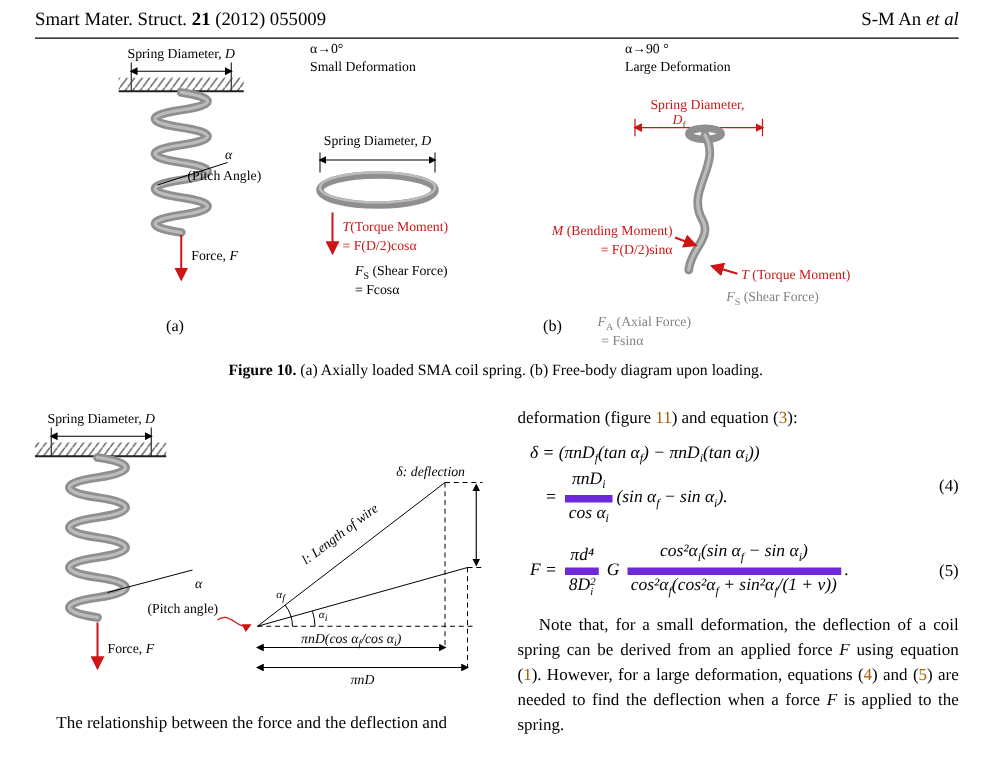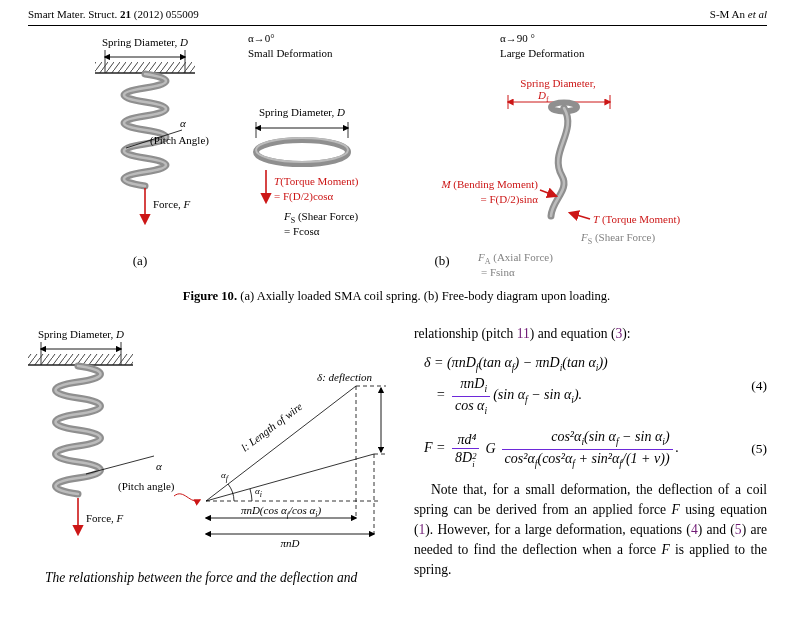--- a/index.html
+++ b/index.html
@@ -1,42 +1,42 @@
 <!DOCTYPE html>
 <html><head>
 <meta charset="utf-8">
 <style>
   *{margin:0;padding:0;box-sizing:border-box;}
   html,body{background:#fff;}
   body{width:793px;height:620px;font-family:"Liberation Serif","DejaVu Serif",serif;color:#000;}
   .page{position:relative;width:793px;height:620px;overflow:hidden;background:#fff;}
   .header{position:absolute;top:8px;left:28px;right:26px;display:flex;justify-content:space-between;
-          font-size:11px;border-bottom:1px solid #000;padding-bottom:5px;}
+          font-size:15px;border-bottom:1px solid #000;padding-bottom:5px;}
   .fig10{position:absolute;top:30px;left:30px;}
   .caption{font-size:12.6px;}
   .cap10{position:absolute;top:289px;left:0;width:100%;text-align:center;}
   .columns{position:absolute;top:316px;left:28px;width:739px;display:flex;gap:24px;}
   .col-left{width:362px;}
   .col-right{flex:1;min-width:0;}
   .fig11{display:block;margin-top:10px;}
   .cap11{text-align:center;margin-top:4px;}
   .body-text{font-size:13.6px;line-height:1.48;text-align:justify;margin-top:8px;}
   .indent{text-indent:17px;}
-  .lpara{margin-top:14px;font-style:italic;}
-  .ref{color:#701a75;cursor:pointer;}
+  .lpara{margin-top:14px;}
+  .ref{color:#a16207;cursor:pointer;}
   .it{font-style:italic;}
   sub{font-size:0.68em;}
   
   .eq{display:flex;align-items:center;margin:9px 0;font-size:14px;}
   .eq-body{flex:1;padding-left:10px;font-style:italic;}
   .eq-line{margin:2px 0;}
   .l2{padding-left:12px;}
   .eq-no{width:28px;text-align:right;font-style:normal;font-size:13.5px;}
   .frac{display:inline-block;vertical-align:middle;text-align:center;margin:0 3px;}
-  .frac .num{display:block;border-bottom:1px solid #6d28d9;padding:0 3px;line-height:1.25;text-align:right;}
+  .frac .num{display:block;border-bottom:6px solid #6d28d9;padding:0 3px;line-height:1.25;}
   .frac .den{display:block;padding:0 3px;line-height:1.25;font-style:italic;}
   .stack{display:inline-block;vertical-align:-0.5em;line-height:0.95;font-size:0.62em;text-align:left;}
   .stack span{display:block;}
   .gmid{margin:0 3px;}
   
   svg text{font-family:"Liberation Serif","DejaVu Serif",serif;font-size:11px;fill:#000;font-style:normal;}
   svg .red{fill:#cc1616;}
   svg .gray{fill:#828282;}
   svg .svg-sub{font-size:8px;}
   svg .small9{font-size:9px;}
@@ -185,21 +185,21 @@
           <text x="262" y="221" text-anchor="middle" class="it">πnD</text>
         </g>
       </svg>
 
 
       <p class="body-text indent lpara">The relationship between the force and the deflection and</p>
     </div>
 
     <div class="col-right">
 
-      <p class="body-text"><span>relationship (pitch </span><span class="ref">11</span><span>) and equation (</span><span class="ref">3</span><span>):</span></p>
+      <p class="body-text"><span>deformation (figure </span><span class="ref">11</span><span>) and equation (</span><span class="ref">3</span><span>):</span></p>
 
       <div class="eq">
         <div class="eq-body">
           <div class="eq-line"><span>δ = (πnD</span><sub>f</sub><span>(tan α</span><sub>f</sub><span>) − πnD</span><sub>i</sub><span>(tan α</span><sub>i</sub><span>))</span></div>
           <div class="eq-line l2"><span>= </span><span class="frac"><span class="num"><span>πnD</span><sub>i</sub></span><span class="den"><span>cos α</span><sub>i</sub></span></span><span>(sin α</span><sub>f</sub><span> − sin α</span><sub>i</sub><span>).</span></div>
         </div>
         <div class="eq-no">(4)</div>
       </div>
 
 

